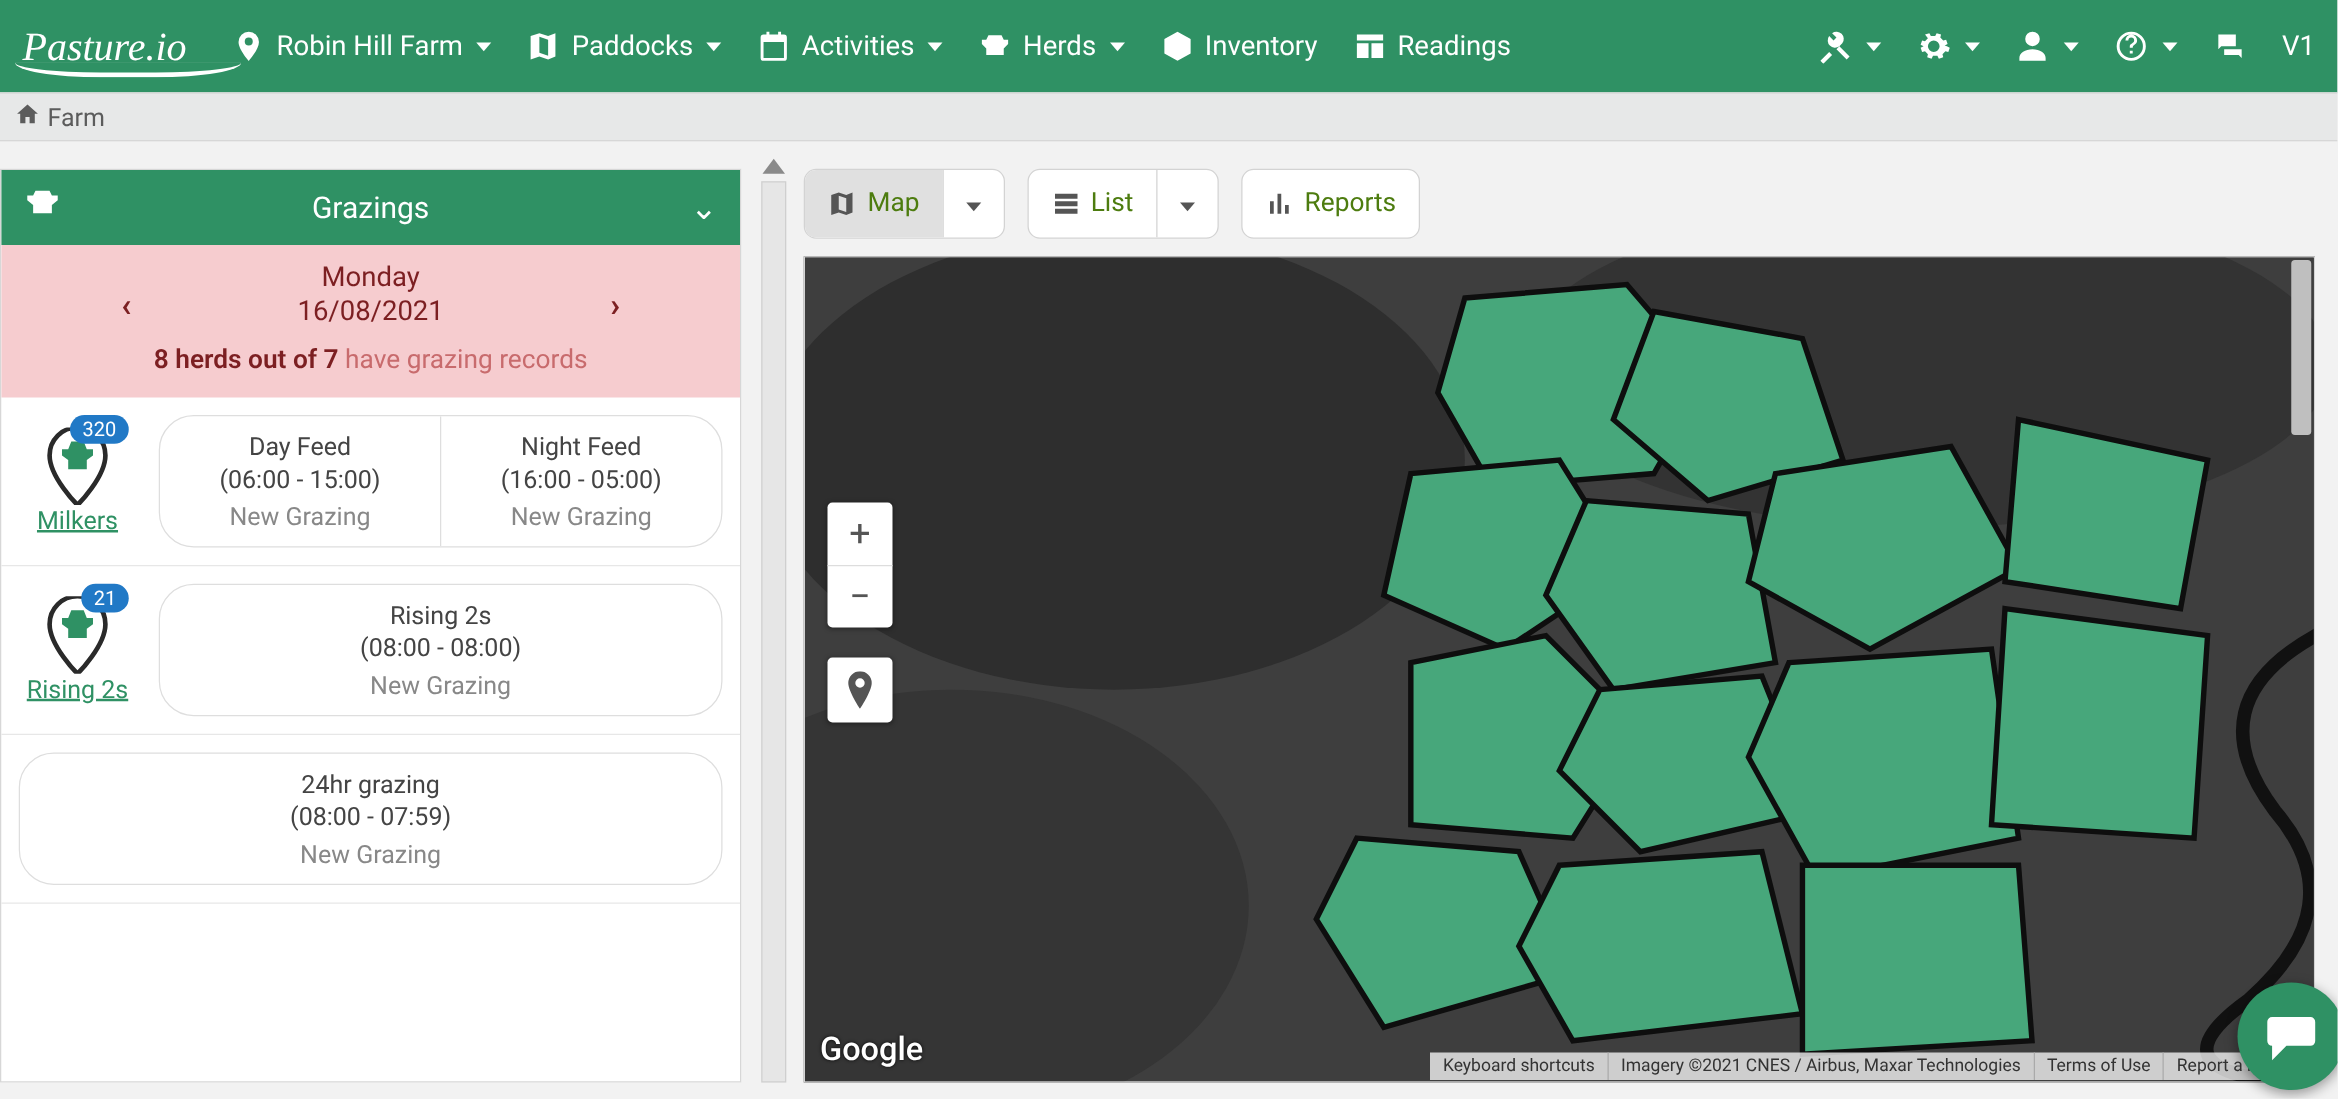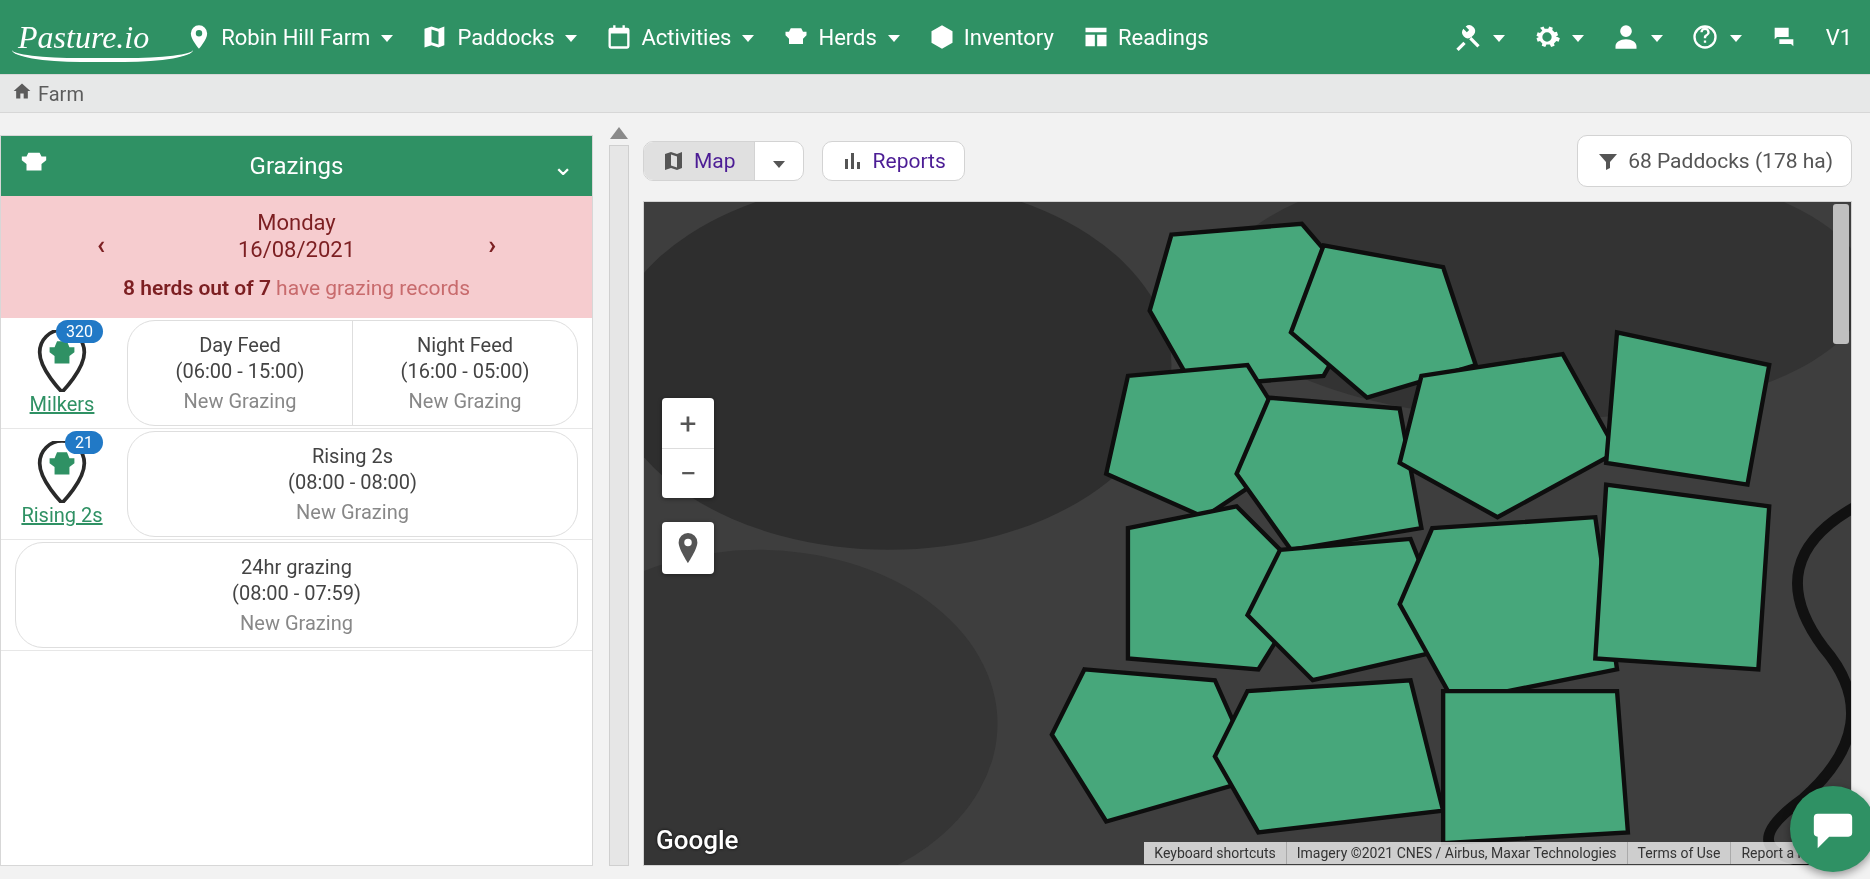--- a/index.html
+++ b/index.html
@@ -34,21 +34,21 @@
   .date-bar { background: #f6cccf; color: #7c1f22; text-align: center; padding: 14px 0 18px 0; position: relative; }
   .date-bar .day { font-size: 22px; }
   .date-bar .date { font-size: 22px; margin-top: 2px; }
   .date-bar .sub { font-size: 21px; margin-top: 14px; color: #7c1f22; }
   .date-bar .sub .bold { font-weight: 600; }
   .date-bar .sub .rest { color: #c86b6d; }
   .date-bar .nav { position: absolute; top: 34px; font-size: 26px; font-weight: 700; cursor: pointer; color: #7c1f22; }
   .date-bar .nav.left { left: 96px; }
   .date-bar .nav.right { right: 96px; }
 
-  .herd-row { display: flex; align-items: center; padding: 2px 14px; border-bottom: 1px solid #e7e7e7; gap: 18px; }
+  .herd-row { display: flex; align-items: center; padding: 14px 14px; border-bottom: 1px solid #e7e7e7; gap: 18px; }
   .herd-badge { position: relative; text-align: center; width: 94px; }
   .herd-badge .pin { width: 52px; height: 62px; margin: 0 auto; }
   .herd-badge .pin svg { width: 100%; height: 100%; }
   .herd-badge .count { position: absolute; top: -10px; right: 6px; color: #fff; font-size: 16px; padding: 2px 10px; border-radius: 12px; }
   .herd-badge .count.blue { background: #2179c6; }
   .herd-badge .count.gray { background: #8c8c8c; }
   .herd-badge .name { margin-top: 0; font-size: 20px; color: #2f9164; text-decoration: underline; cursor: pointer; }
 
   .feed-wrap { flex: 1; display: flex; border: 1px solid #dedede; border-radius: 28px; overflow: hidden; }
   .feed { flex: 1; text-align: center; padding: 12px 10px; font-size: 20px; cursor: pointer; }
@@ -58,21 +58,21 @@
   .feed .new { color: #888; margin-top: 6px; }
 
   
   .shim { width: 48px; flex-shrink: 0; display: flex; flex-direction: column; align-items: center; padding-top: 14px; }
   .shim .arrow { width: 0; height: 0; border-left: 9px solid transparent; border-right: 9px solid transparent; border-bottom: 12px solid #8a8a8a; margin-bottom: 6px; }
   .shim .track { flex: 1; width: 20px; background: #e6e6e6; border: 1px solid #cfcfcf; }
 
   
   .main { flex: 1; padding: 22px 18px 0 0; display: flex; flex-direction: column; position: relative; }
   .toolbar { display: flex; align-items: center; gap: 18px; padding: 0 0 14px 0; }
-  .seg, .btn { border: 1px solid #d3d3d3; border-radius: 10px; background: #fff; display: inline-flex; align-items: center; height: 40px; font-size: 21px; color: #4c1d95; }
+  .seg, .btn { border: 1px solid #d3d3d3; border-radius: 10px; background: #fff; display: inline-flex; align-items: center; height: 56px; font-size: 21px; color: #4d7c0f; }
   .seg { overflow: hidden; }
   .seg .part { display: flex; align-items: center; gap: 8px; padding: 0 18px; height: 100%; cursor: pointer; }
   .seg .part.active { background: #e0e0e0; }
   .seg .part + .part { border-left: 1px solid #d3d3d3; }
   .seg .caret2::after { content: ""; display: inline-block; width: 0; height: 0; border-left: 6px solid transparent; border-right: 6px solid transparent; border-top: 7px solid #555; }
   .btn { padding: 0 18px; gap: 8px; cursor: pointer; }
   .toolbar .spacer { flex: 1; }
   .filter { border: 1px solid #d3d3d3; border-radius: 10px; background: #fff; display: inline-flex; align-items: center; height: 52px; font-size: 21px; color: #555; padding: 0 18px; gap: 8px; cursor: pointer; }
 
   .smico { display: inline-flex; width: 24px; height: 24px; }
@@ -307,40 +307,45 @@
                 <path d="M20 3l-5 2-6-2-6 2v16l6-2 6 2 5-2V3zM9 5.5l6 2v11l-6-2v-11z"></path>
               </svg>
             </span>
           <span>Map</span>
         </div>
         <div class="part">
             <span class="caret2"></span>
           </div>
       </div>
 
+      <div class="seg">
+        <div class="part">
+          <span class="smico">
+              <svg viewBox="0 0 24 24">
+                <path d="M3 4h18v4H3zm0 6h18v4H3zm0 6h18v4H3z"></path>
+              </svg>
+            </span>
+          <span>List</span>
+        </div>
+        <div class="part">
+            <span class="caret2"></span>
+          </div>
+      </div>
 
       <div class="btn">
         <span class="smico">
             <svg viewBox="0 0 24 24">
               <path d="M4 20h3V10H4zm6 0h3V4h-3zm6 0h3v-7h-3z"></path>
             </svg>
           </span>
         <span>Reports</span>
       </div>
 
       <div class="spacer"></div>
 
-      <div class="filter">
-        <span class="smico">
-            <svg viewBox="0 0 24 24">
-              <path d="M3 5h18l-7 8v6l-4 2v-8z"></path>
-            </svg>
-          </span>
-        <span>68 Paddocks (178 ha)</span>
-      </div>
     </div>
 
     <div class="map">
       <svg class="bg" viewBox="0 0 1260 610" preserveAspectRatio="xMidYMid slice">
         <rect width="1260" height="610" fill="#4a4a4a"></rect>
 
         <path d="M0 0 h1260 v610 H0z" fill="#3e3e3e"></path>
         <ellipse cx="300" cy="150" rx="260" ry="170" fill="#2e2e2e"></ellipse>
         <ellipse cx="900" cy="80" rx="300" ry="120" fill="#333"></ellipse>
         <ellipse cx="180" cy="480" rx="220" ry="160" fill="#353535"></ellipse>

